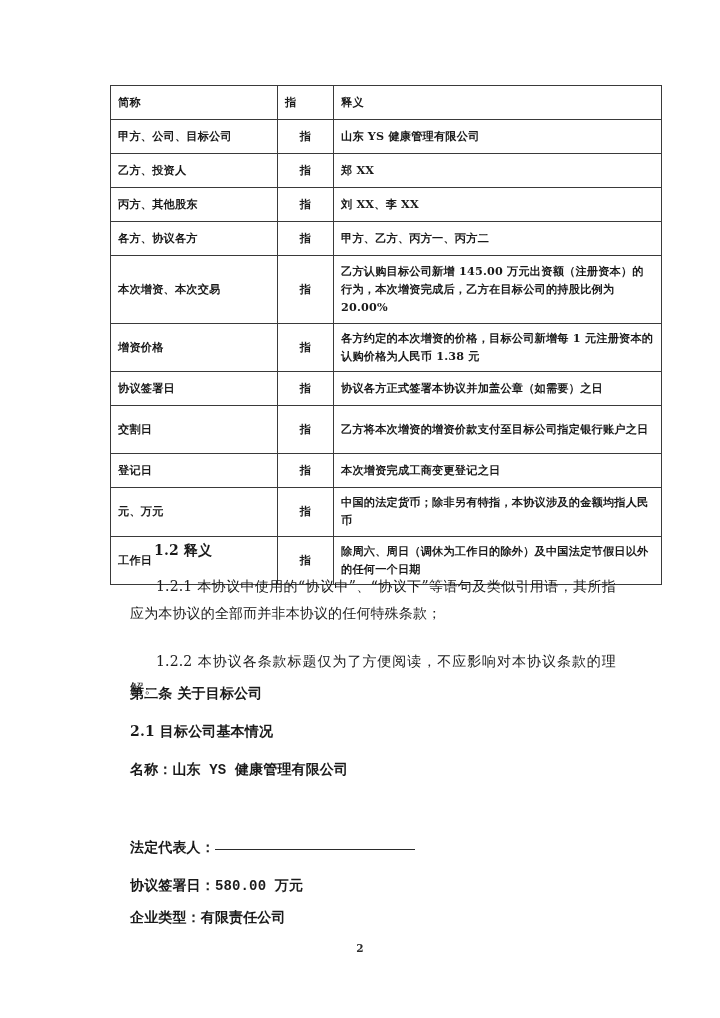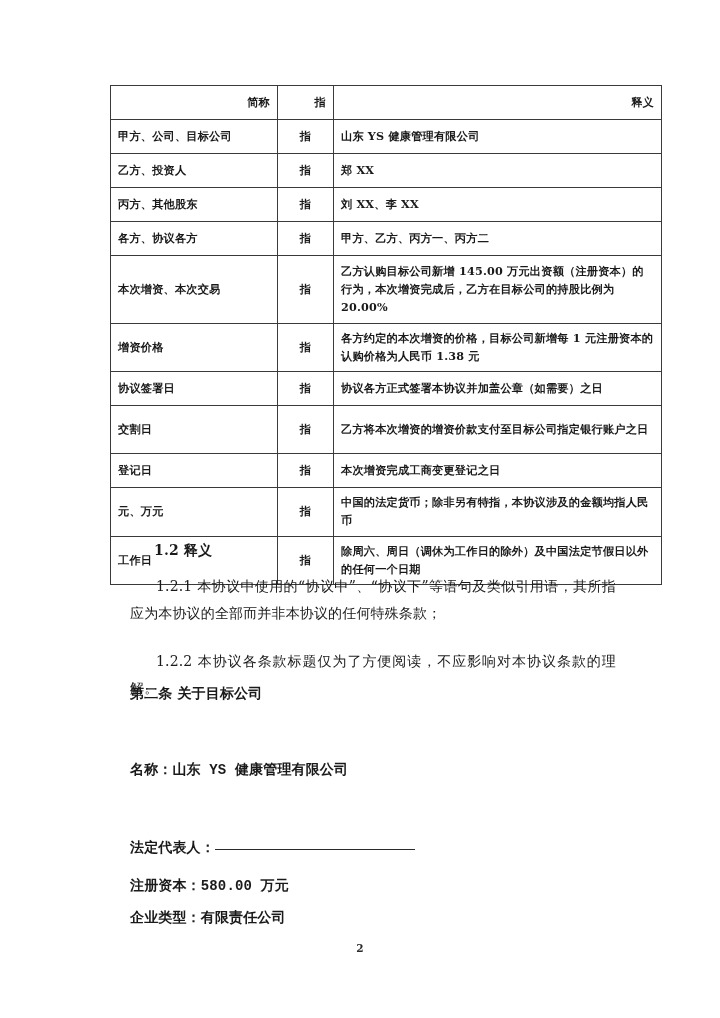--- a/index.html
+++ b/index.html
@@ -37,21 +37,21 @@
     border: 1px solid #3a3a3a;
     padding: 5px 7px 6px 7px;
     font-size: 11.2px;
     line-height: 1.62;
     vertical-align: middle;
     font-weight: bold;
     font-family: "DejaVu Serif", "Liberation Serif", serif;
     letter-spacing: 0.2px;
   }
   .defs-table th {
-    text-align: right;
+    text-align: left;
     font-weight: bold;
     height: 22px;
   }
   .col-term  { width: 152px; }
   .col-means { width: 41px; text-align: center; }
   .col-def   { width: 313px; }
 
   .defs-table td.col-means { text-align: center; }
   .defs-table td.col-term,
   .defs-table td.col-def { text-align: left; }
@@ -184,32 +184,33 @@
   </table>
 
   <div class="blk heading" style="top:537px;">1.2 释义</div>
 
   <div class="blk para" style="top:573px;">1.2.1 本协议中使用的“协议中”、“协议下”等语句及类似引用语，其所指应为本协议的全部而并非本协议的任何特殊条款；</div>
 
   <div class="blk para" style="top:635px;margin-top:13px;">1.2.2 本协议各条款标题仅为了方便阅读，不应影响对本协议条款的理解。</div>
 
   <div class="blk heading2" style="top:680px;">第二条  关于目标公司</div>
 
+  <div class="blk heading2" style="top:718px;">2.1  目标公司基本情况</div>
 
   <div class="blk field" style="top:757px;">
     <span>名称：</span><span>山东 YS 健康管理有限公司</span>
   </div>
 
 
   <div class="blk field" style="top:835px;">
     <span>法定代表人：</span><span class="blank-line bl-2"></span>
   </div>
 
   <div class="blk field" style="top:873px;">
-    <span>注册资本：</span><span>580.00 万元</span>
+    <span>协议签署日：</span><span>580.00 万元</span>
   </div>
 
   <div class="blk field" style="top:905px;">
     <span>企业类型：</span><span>有限责任公司</span>
   </div>
 
   <div class="page-num">2</div>
 
 </div>
 

